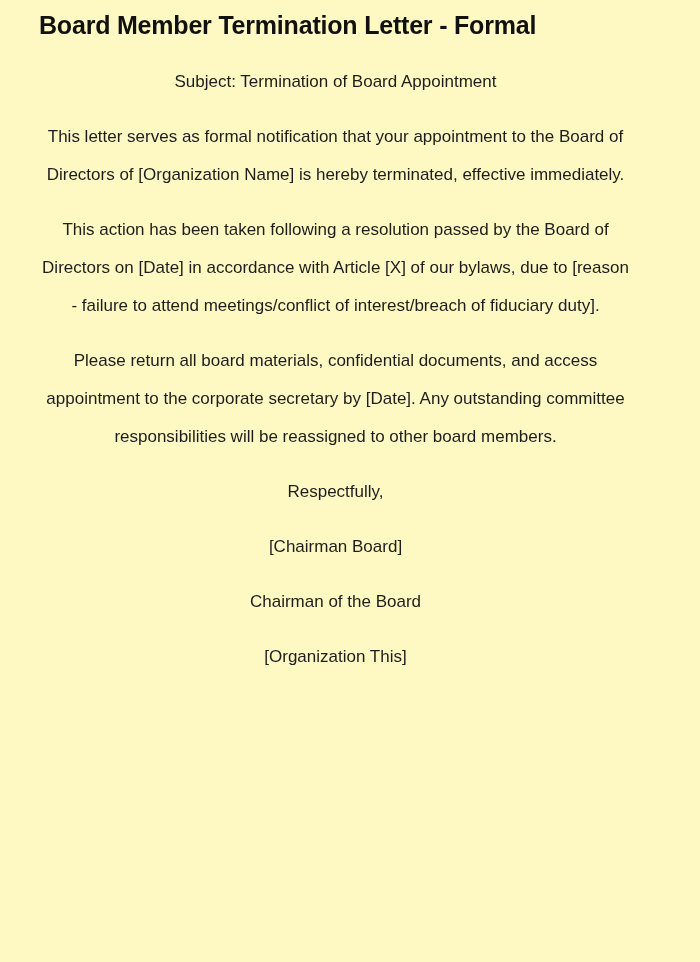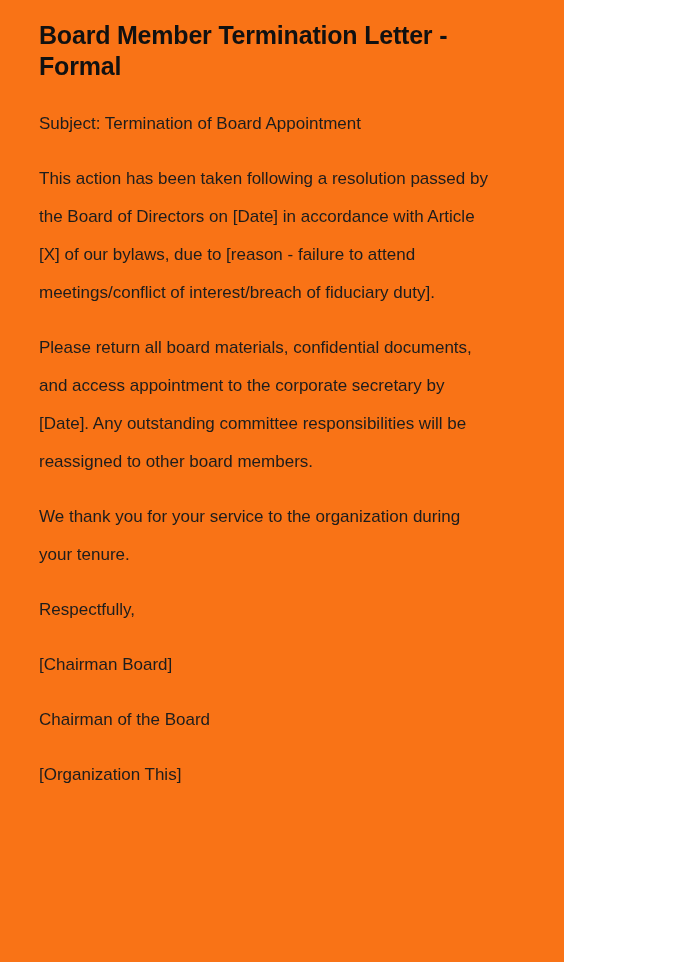--- a/index.html
+++ b/index.html
@@ -9,68 +9,69 @@
     background: #ffffff;
   }
   body {
     width: 700px;
     min-height: 962px;
     font-family: "Liberation Sans", sans-serif;
     color: #1a1a1a;
     -webkit-font-smoothing: antialiased;
   }
   .page {
-    width: 564px;
+    width: 700px;
     min-height: 962px;
     box-sizing: border-box;
-    padding: 20px 68px 24px 39px;
-    background: #f97316;
+    padding: 10px 68px 24px 39px;
+    background: #fef9c3;
   }
   .doc-title {
     font-size: 25px;
     line-height: 1.25;
     font-weight: bold;
     color: #111111;
     letter-spacing: -0.2px;
     margin: 0 0 22px 0;
   }
   .doc-body {
     margin: 0;
   }
   .para {
     font-size: 17px;
     line-height: 38px;
     font-weight: normal;
     color: #1d1d1d;
     margin: 0 0 17px 0;
     max-width: 600px;
     word-wrap: break-word;
+    text-align: center;
   }
   .para:last-child {
     margin-bottom: 0;
   }
 </style>
 </head>
 <body>
 
 <div class="page">
 
   <h1 class="doc-title">Board Member Termination Letter - Formal</h1>
 
   <div class="doc-body">
 
     <p class="para">Subject: Termination of Board Appointment</p>
 
 
+    <p class="para">This letter serves as formal notification that your appointment to the Board of Directors of [Organization Name] is hereby terminated, effective immediately.</p>
 
     <p class="para">This action has been taken following a resolution passed by the Board of Directors on [Date] in accordance with Article [X] of our bylaws, due to [reason - failure to attend meetings/conflict of interest/breach of fiduciary duty].</p>
 
     <p class="para">Please return all board materials, confidential documents, and access appointment to the corporate secretary by [Date]. Any outstanding committee responsibilities will be reassigned to other board members.</p>
 
-    <p class="para">We thank you for your service to the organization during your tenure.</p>
 
     <p class="para">Respectfully,</p>
 
     <p class="para">[Chairman Board]</p>
 
     <p class="para">Chairman of the Board</p>
 
     <p class="para">[Organization This]</p>
 
   </div>

